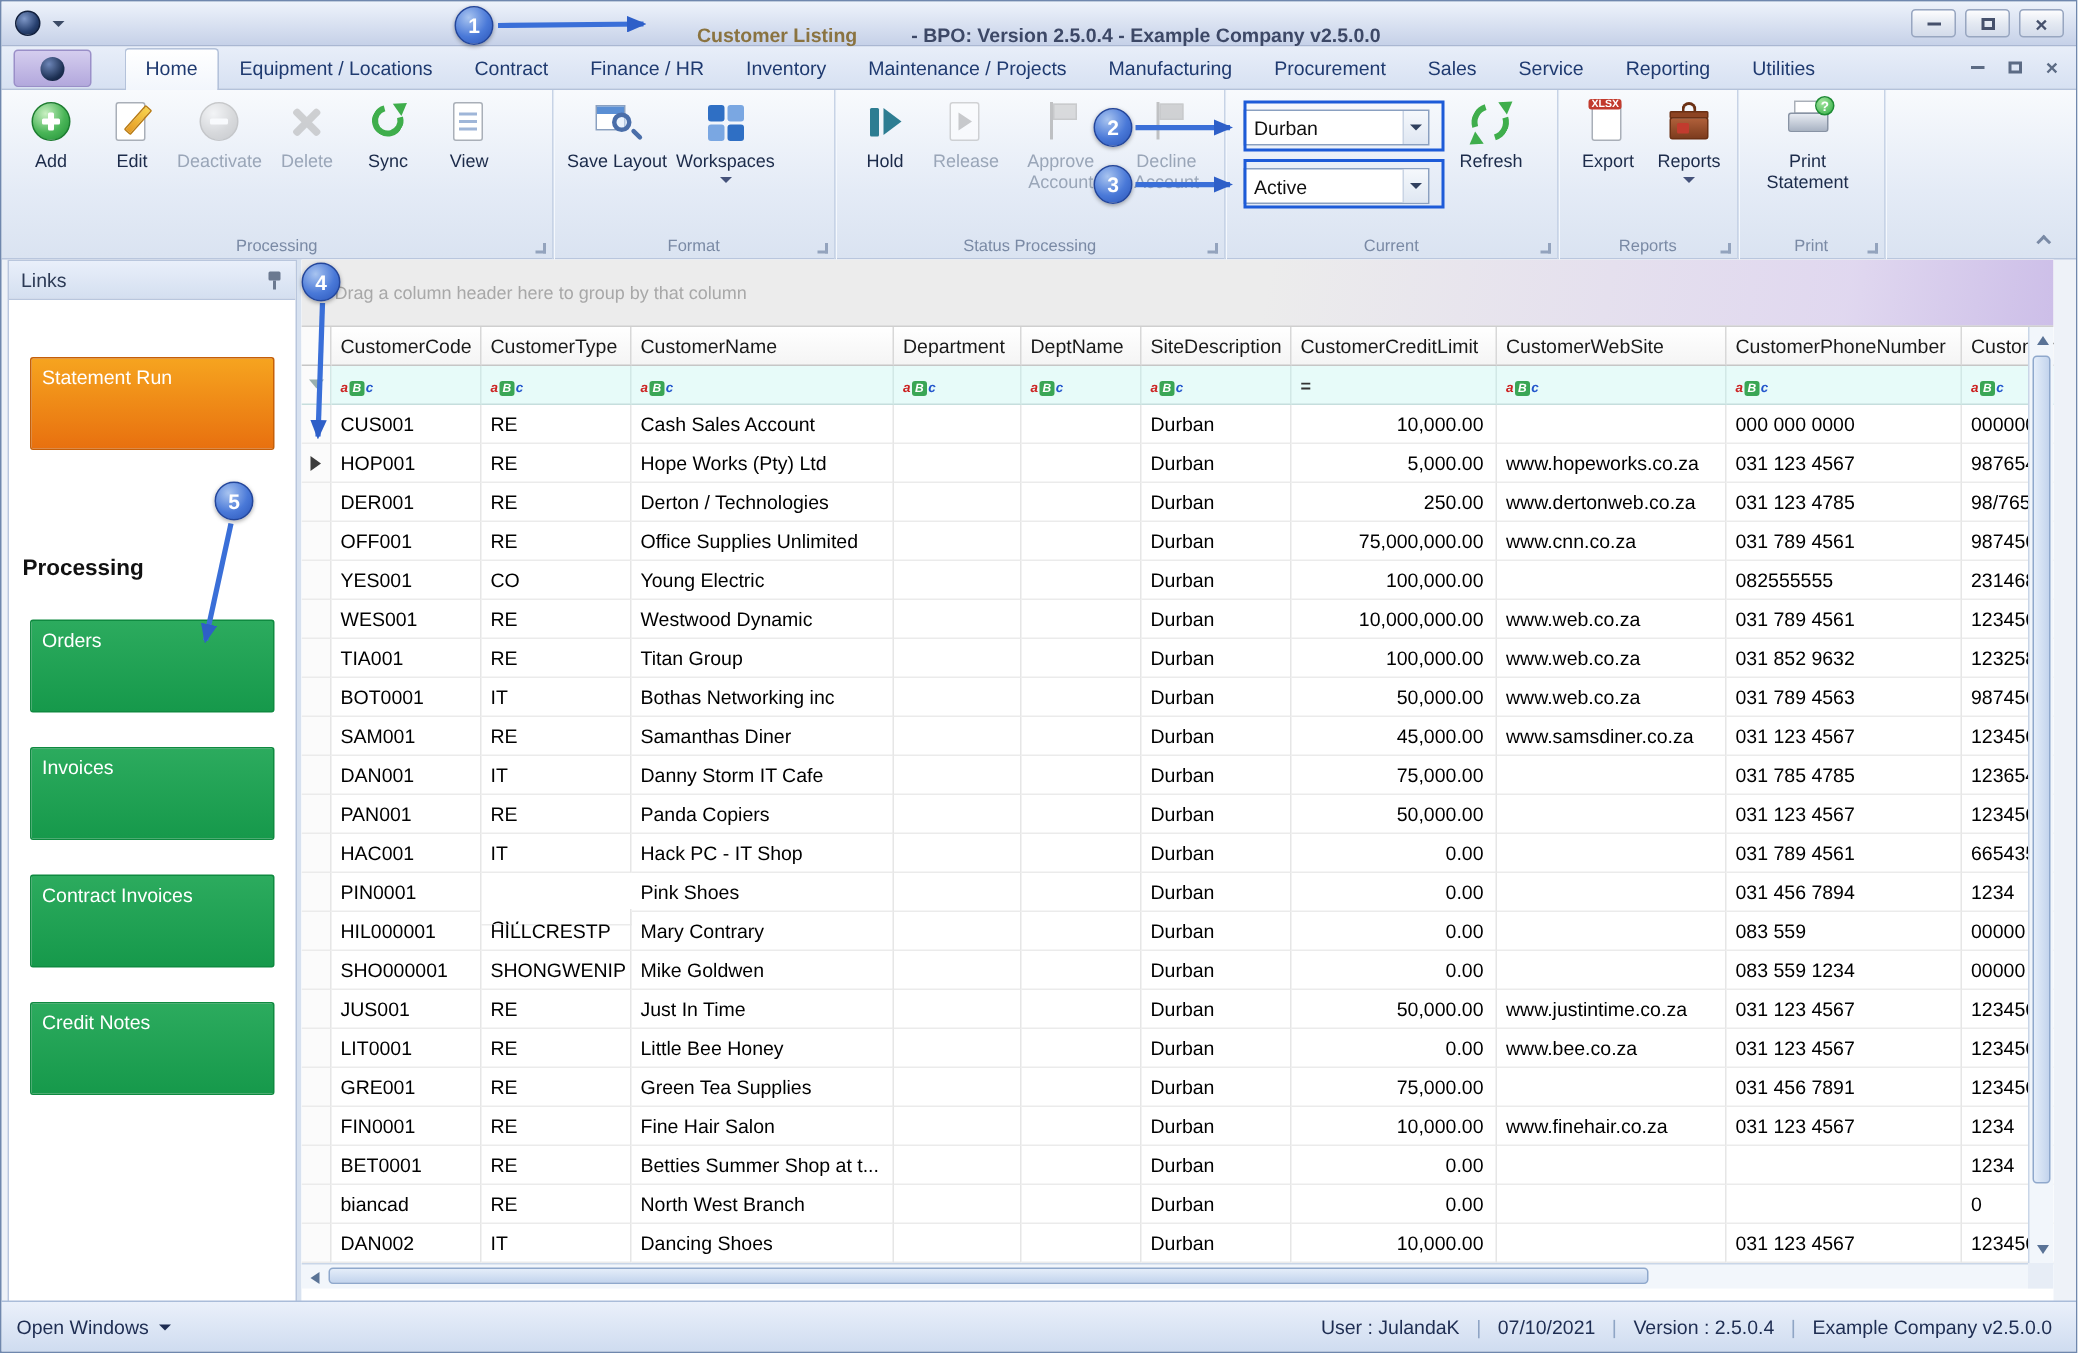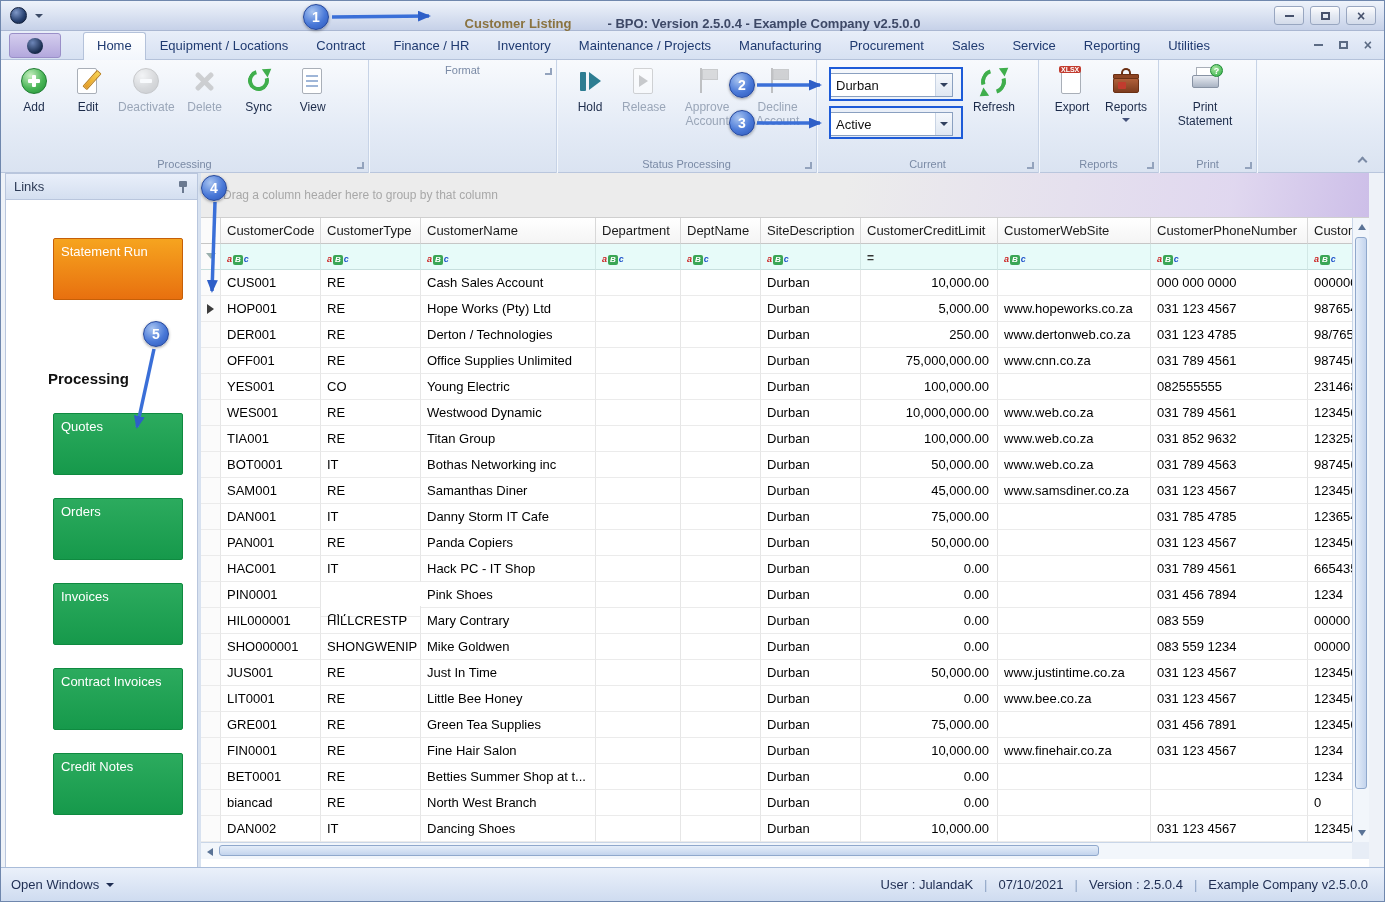--- a/index.html
+++ b/index.html
@@ -96,21 +96,21 @@
   .links-header span.lbl{flex:1;}
   .pin{width:12px;height:14px;position:relative;}
   .pin::before{content:"";position:absolute;left:2px;top:1px;width:8px;height:6px;background:#6b7990;border-radius:1px;}
   .pin::after{content:"";position:absolute;left:5px;top:7px;width:2px;height:6px;background:#6b7990;}
   .searchbox{height:32px;padding:4px 8px;position:relative;background:#f4f7fb;border-bottom:1px solid #e0e6ef;}
   .searchbox input{width:100%;height:23px;border:1px solid #aab6c8;padding:2px 24px 2px 6px;font-family:"Liberation Sans",sans-serif;font-size:12.5px;color:#333;}
   .searchbox input::placeholder{color:#9aa2ad;}
   .mag{position:absolute;right:14px;top:10px;width:13px;height:13px;}
   .mag::before{content:"";position:absolute;left:0;top:0;width:7px;height:7px;border:2px solid #5a6a80;border-radius:50%;}
   .mag::after{content:"";position:absolute;left:8px;top:8px;width:5px;height:2px;background:#5a6a80;transform:rotate(45deg);}
-  .side-scroll{position:absolute;left:0;top:58px;right:0;bottom:0;overflow:hidden;padding-left:33px;}
+  .side-scroll{position:absolute;left:0;top:58px;right:0;bottom:0;overflow:hidden;}
   .nav-btn{margin:0 14px;height:62px;border-radius:2px;color:#fff;font-size:13px;padding:5px 7px;white-space:nowrap;overflow:hidden;}
   .nav-btn.green{background:linear-gradient(#2cab5e,#16994b);border:1px solid #0f8a40;}
   .nav-btn.orange{background:linear-gradient(#f6a41f,#e8700f);border:1px solid #c55f08;margin-top:6px;}
   .side-heading{margin:70px 0 0 9px;font-size:15px;font-weight:bold;color:#111;}
   #side-buttons .nav-btn{margin-bottom:23px;}
   #side-buttons{margin-top:26px;}
   .splitter{position:absolute;left:197px;top:0;width:3px;height:696px;background:#d8e2f0;}
 
   
   .gridwrap{position:absolute;left:200px;top:0;width:1168px;height:696px;background:#fff;overflow:hidden;}
@@ -259,20 +259,42 @@
             </span>
             <span class="rlabel">View</span>
           </div>
         </div>
         <div class="rcap">
           <span>Processing</span>
           <span class="launcher"></span>
         </div>
       </div>
       <div class="rgroup" style="width: 188px;">
+        <div class="ritems">
+          <div class="rbtn">
+            <span class="ric">
+              <i class="sl-table">
+                <i class="hd"></i>
+              </i>
+              <i class="sl-lens"></i>
+              <i class="sl-handle"></i>
+            </span>
+            <span class="rlabel">Save Layout</span>
+          </div>
+          <div class="rbtn">
+            <span class="ric">
+              <i class="sq" style="left:6px;top:4px;background:#2f6fc4"></i>
+              <i class="sq" style="left:19px;top:4px;background:#7aa7e2"></i>
+              <i class="sq" style="left:6px;top:17px;background:#7aa7e2"></i>
+              <i class="sq" style="left:19px;top:17px;background:#2f6fc4"></i>
+            </span>
+            <span class="rlabel">Workspaces</span>
+            <span class="ddtri"></span>
+          </div>
+        </div>
         <div class="rcap">
           <span>Format</span>
           <span class="launcher"></span>
         </div>
       </div>
       <div class="rgroup" style="width: 260px;">
         <div class="ritems">
           <div class="rbtn">
             <span class="ric">
               <i class="holdbar"></i>
@@ -386,21 +408,20 @@
   <div class="main">
     <div class="sidebar">
       <div class="links-header">
         <span class="lbl">Links</span>
         <span class="pin"></span>
       </div>
       <div class="side-scroll">
         <div class="nav-btn orange"><span>Statement Run</span></div>
         <div class="side-heading">Processing</div>
         <div id="side-buttons">
-            <div class="nav-btn green">Quotes</div>
             <div class="nav-btn green">Orders</div>
             <div class="nav-btn green">Invoices</div>
             <div class="nav-btn green">Contract Invoices</div>
             <div class="nav-btn green">Credit Notes</div>
           </div>
       </div>
     </div>
     <div class="splitter"></div>
 
     <div class="gridwrap">

